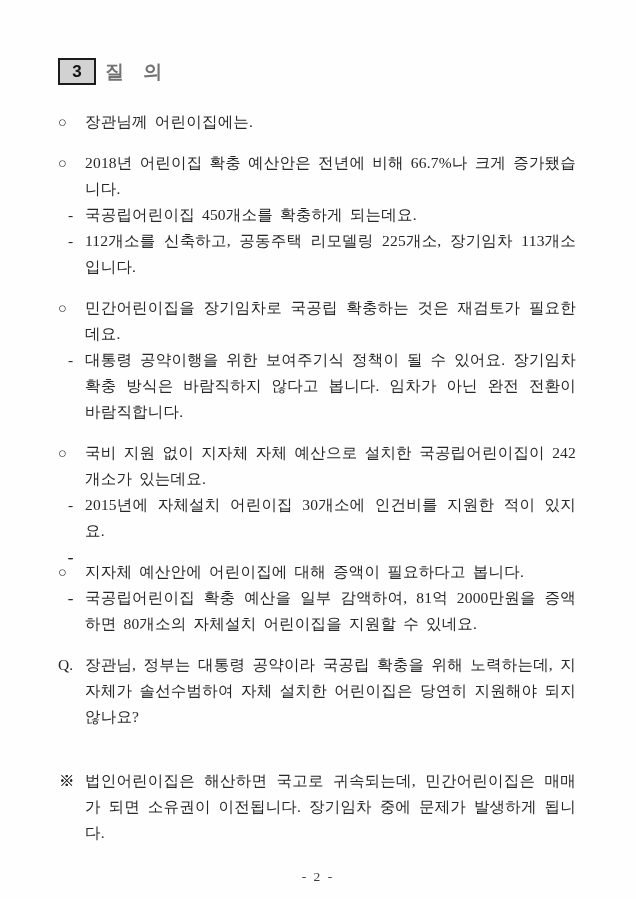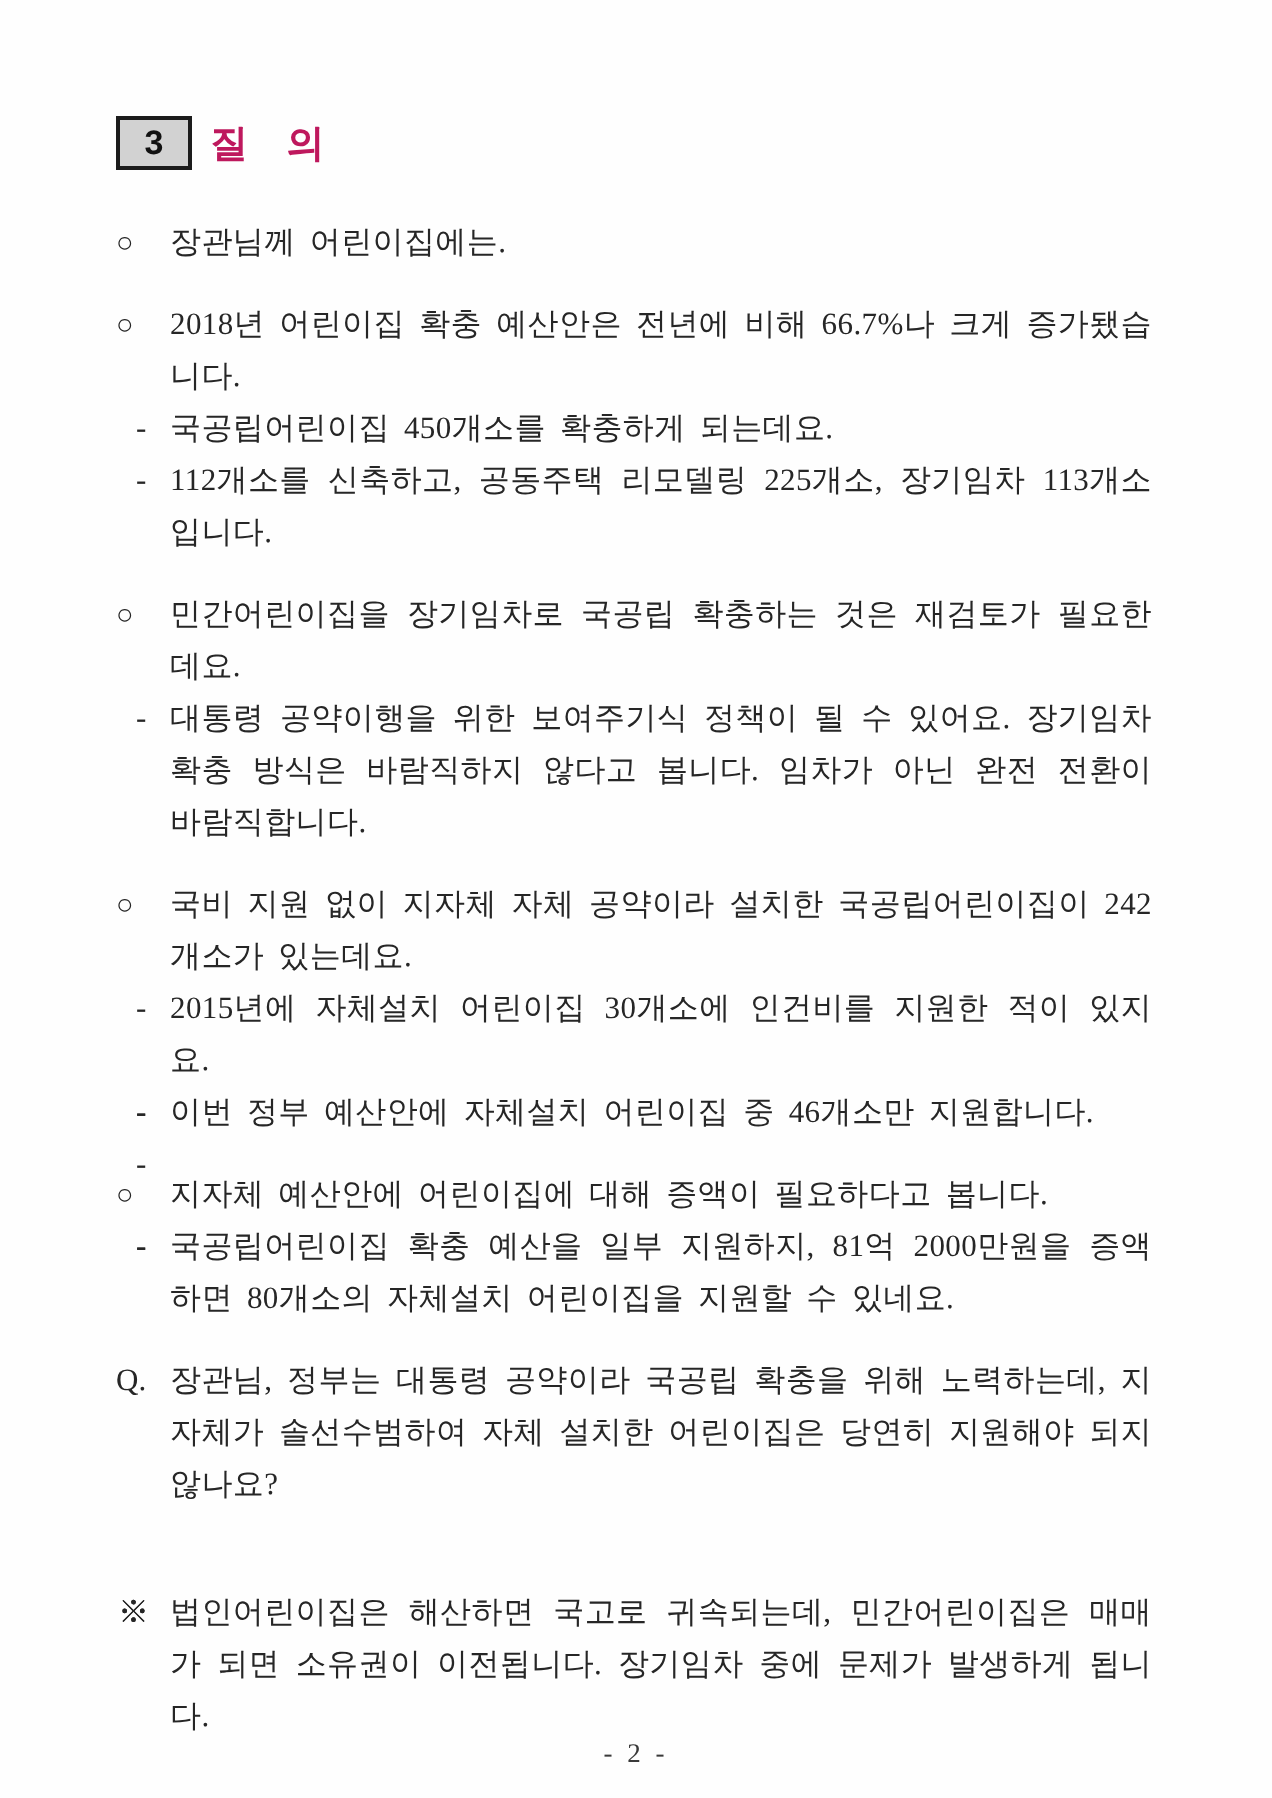--- a/index.html
+++ b/index.html
@@ -35,21 +35,21 @@
     border: 2px solid #1c1c1c;
     font-weight: bold;
     font-size: 17px;
     color: #111111;
     margin-right: 9px;
   }
   .section-title {
     font-weight: bold;
     font-size: 19px;
     letter-spacing: 7px;
-    color: #be185d;
+    color: #737373;
   }
   
   .content { width: 518px; }
   .group { margin-bottom: 15px; }
   .group-notes { margin-top: 38px; }
   .item {
     position: relative;
     padding-left: 27px;
     font-size: 15.5px;
     line-height: 26px;
@@ -121,49 +121,48 @@
       </div>
       <div class="item sub">
         <span class="marker">-</span>
         <span class="text">대통령 공약이행을 위한 보여주기식 정책이 될 수 있어요. 장기임차 확충 방식은 바람직하지 않다고 봅니다. 임차가 아닌 완전 전환이 바람직합니다.</span>
       </div>
     </section>
 
     <section class="group">
       <div class="item lead">
         <span class="marker">○</span>
-        <span class="text">국비 지원 없이 지자체 자체 공약이라 설치한 국공립어린이집이 242개소가 있는데요.</span>
+        <span class="text">국비 지원 없이 지자체 자체 예산으로 설치한 국공립어린이집이 242개소가 있는데요.</span>
       </div>
       <div class="item sub">
         <span class="marker">-</span>
         <span class="text">2015년에 자체설치 어린이집 30개소에 인건비를 지원한 적이 있지요.</span>
       </div>
       <div class="item sub">
         <span class="marker">-</span>
       </div>
       <div class="item sub">
         <span class="marker">-</span>
-        <span class="text">이번 정부 예산안에 자체설치 어린이집 중 46개소만 지원합니다.</span>
       </div>
       <div class="item sub">
         <span class="marker">-</span>
       </div>
     </section>
 
     <section class="group">
       <div class="item lead">
         <span class="marker">○</span>
         <span class="text">지자체 예산안에 어린이집에 대해 증액이 필요하다고 봅니다.</span>
       </div>
       <div class="item sub">
         <span class="marker">-</span>
       </div>
       <div class="item sub">
         <span class="marker">-</span>
-        <span class="text">국공립어린이집 확충 예산을 일부 지원하지, 81억 2000만원을 증액하면 80개소의 자체설치 어린이집을 지원할 수 있네요.</span>
+        <span class="text">국공립어린이집 확충 예산을 일부 감액하여, 81억 2000만원을 증액하면 80개소의 자체설치 어린이집을 지원할 수 있네요.</span>
       </div>
     </section>
 
     <section class="group">
       <div class="item q">
         <span class="marker">Q.</span>
         <span class="text">장관님, 정부는 대통령 공약이라 국공립 확충을 위해 노력하는데, 지자체가 솔선수범하여 자체 설치한 어린이집은 당연히 지원해야 되지 않나요?</span>
       </div>
     </section>
 

